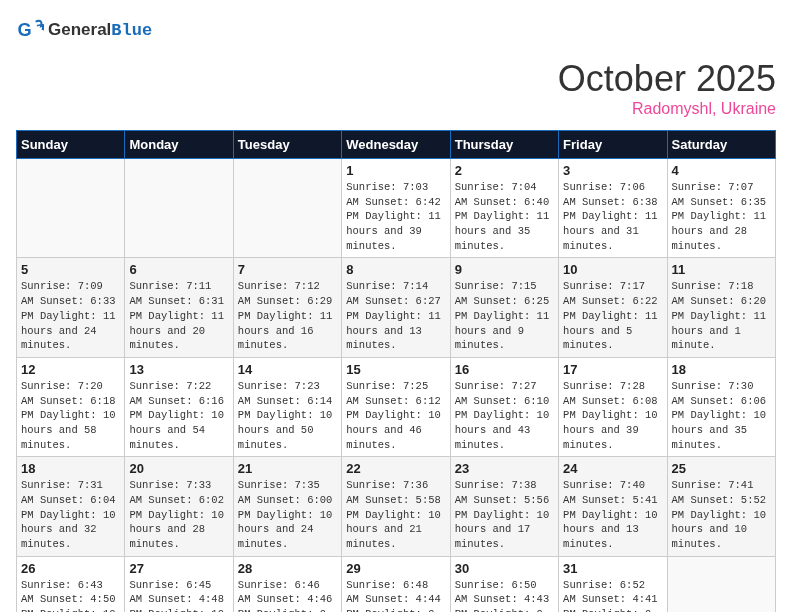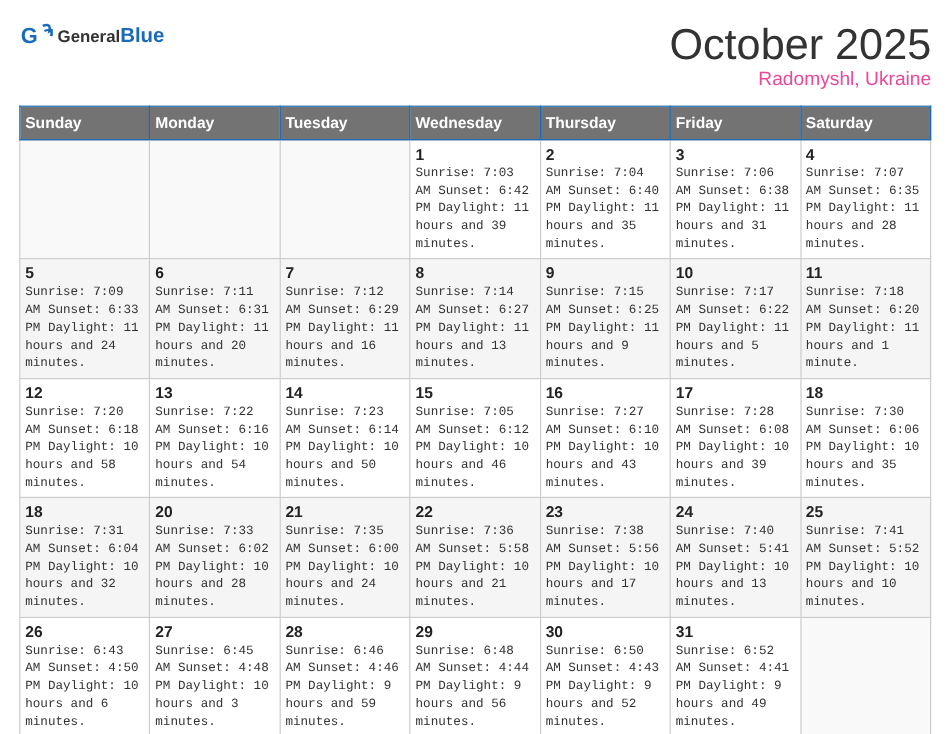--- a/index.html
+++ b/index.html
@@ -19,25 +19,25 @@
     .logo {
       display: flex;
       align-items: center;
       gap: 4px;
     }
     .logo-icon {
       width: 28px;
       height: 28px;
     }
     .title-block { text-align: right; }
-    .month-title { font-size: 36px; color: #333; font-weight: 300; }
+    .month-title { font-size: 36px; color: #333; font-weight: 300; margin-top: 42px; }
     .location-title { font-size: 16px; color: #ec4899; font-weight: 300; }
     .calendar { width: 100%; border-collapse: collapse; }
     .calendar th {
-      background: #737373;
+      background: #0f172a;
       color: #fff;
       font-size: 13px;
       font-weight: bold;
       padding: 6px 4px;
       text-align: left;
       border: 1px solid #1a6bba;
     }
     .calendar td {
       vertical-align: top;
       border: 1px solid #ccc;
@@ -68,21 +68,21 @@
 
 <div class="header">
   <div class="logo">
     <svg class="logo-icon" viewBox="0 0 40 40">
       <text x="2" y="28" font-size="26" font-weight="bold" fill="#1a6bba">G</text>
       <path d="M28 8 Q38 4 36 14 Q42 10 38 20" stroke="#1a6bba" stroke-width="3" fill="none"></path>
       <path d="M30 14 Q40 10 38 20" stroke="#1a6bba" stroke-width="2.5" fill="none"></path>
     </svg>
     <div>
       <div>
-        <span style="font-size:14px;font-weight:bold;color:#333;">General</span><span style="font-size:17px;font-weight:bold;color:#1a6bba;">Blue</span>
+        <span style="font-size:17px;font-weight:bold;color:#333;">General</span><span style="font-size:17px;font-weight:bold;color:#1a6bba;font-family:Liberation Mono, monospace;">Blue</span>
       </div>
     </div>
   </div>
   <div class="title-block">
     <div class="month-title">October 2025</div>
     <div class="location-title">Radomyshl, Ukraine</div>
   </div>
 </div>
 
 <table class="calendar">
@@ -199,21 +199,21 @@
         </td>
         <td>
           <div class="day-num">14</div>
           <div class="day-info">Sunrise: 7:23 AM
 Sunset: 6:14 PM
 Daylight: 10 hours
 and 50 minutes.</div>
         </td>
         <td>
           <div class="day-num">15</div>
-          <div class="day-info">Sunrise: 7:05 AM
+          <div class="day-info">Sunrise: 7:25 AM
 Sunset: 6:12 PM
 Daylight: 10 hours
 and 46 minutes.</div>
         </td>
         <td>
           <div class="day-num">16</div>
           <div class="day-info">Sunrise: 7:27 AM
 Sunset: 6:10 PM
 Daylight: 10 hours
 and 43 minutes.</div>

